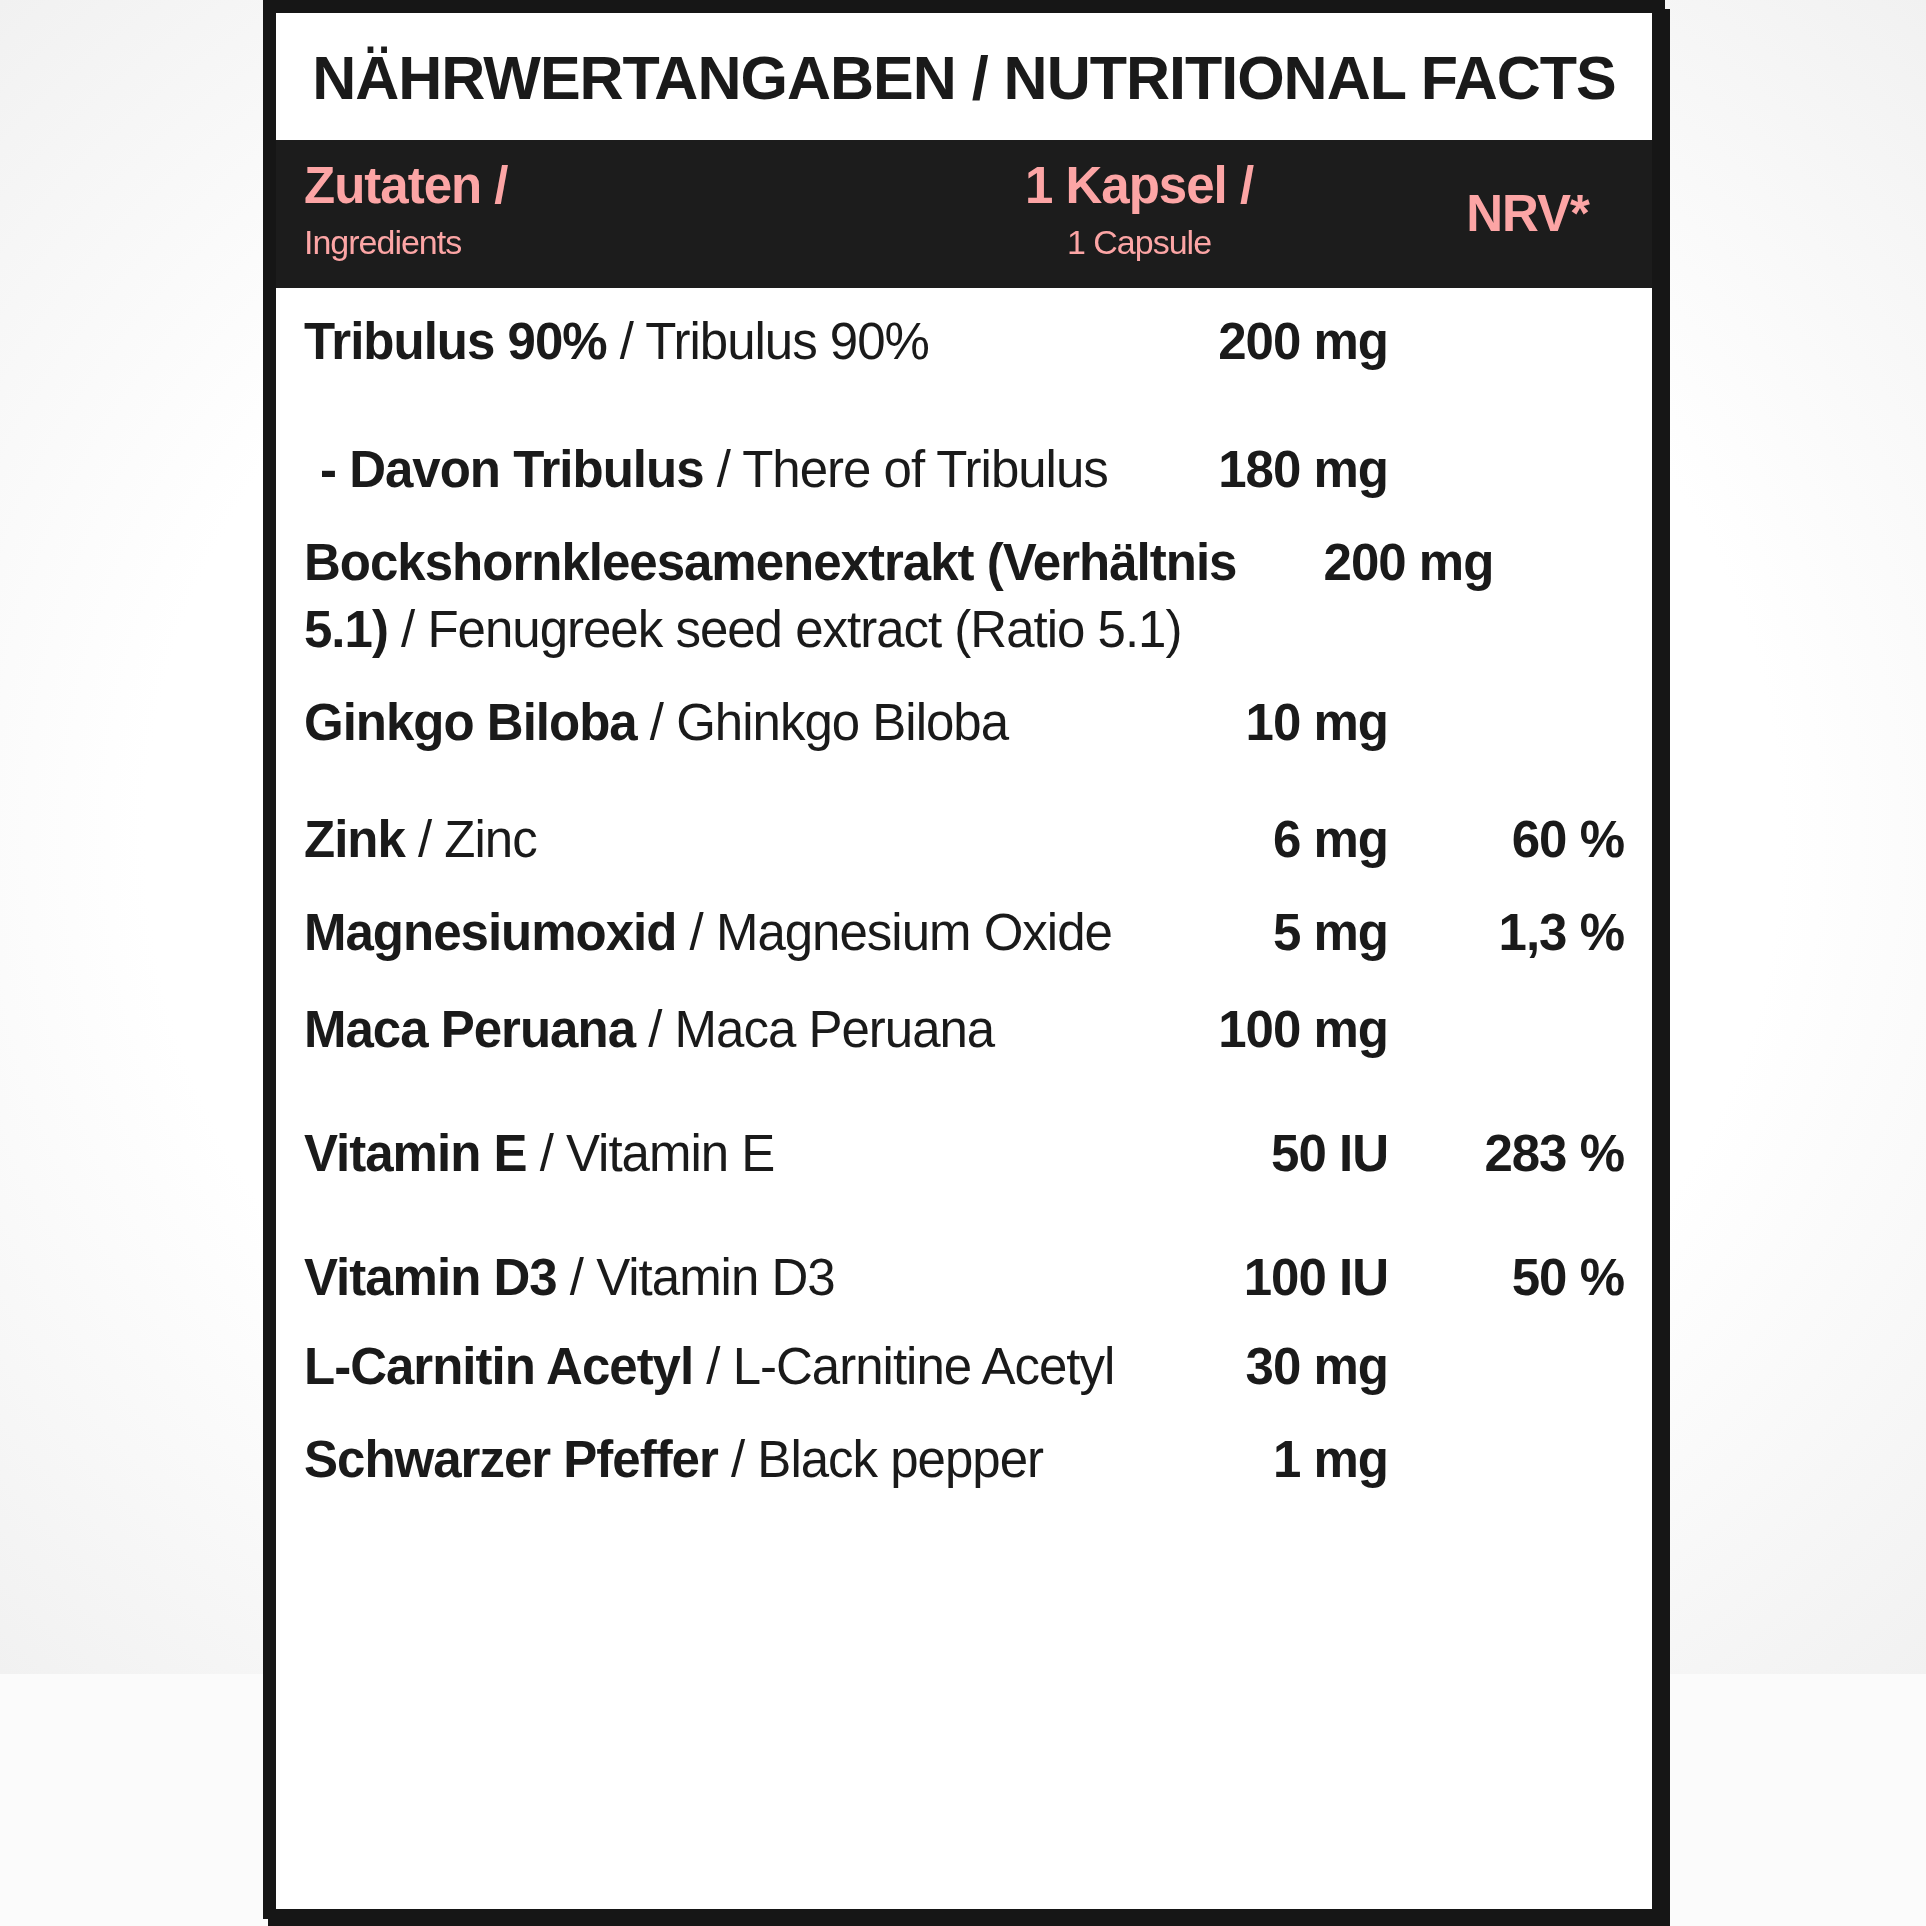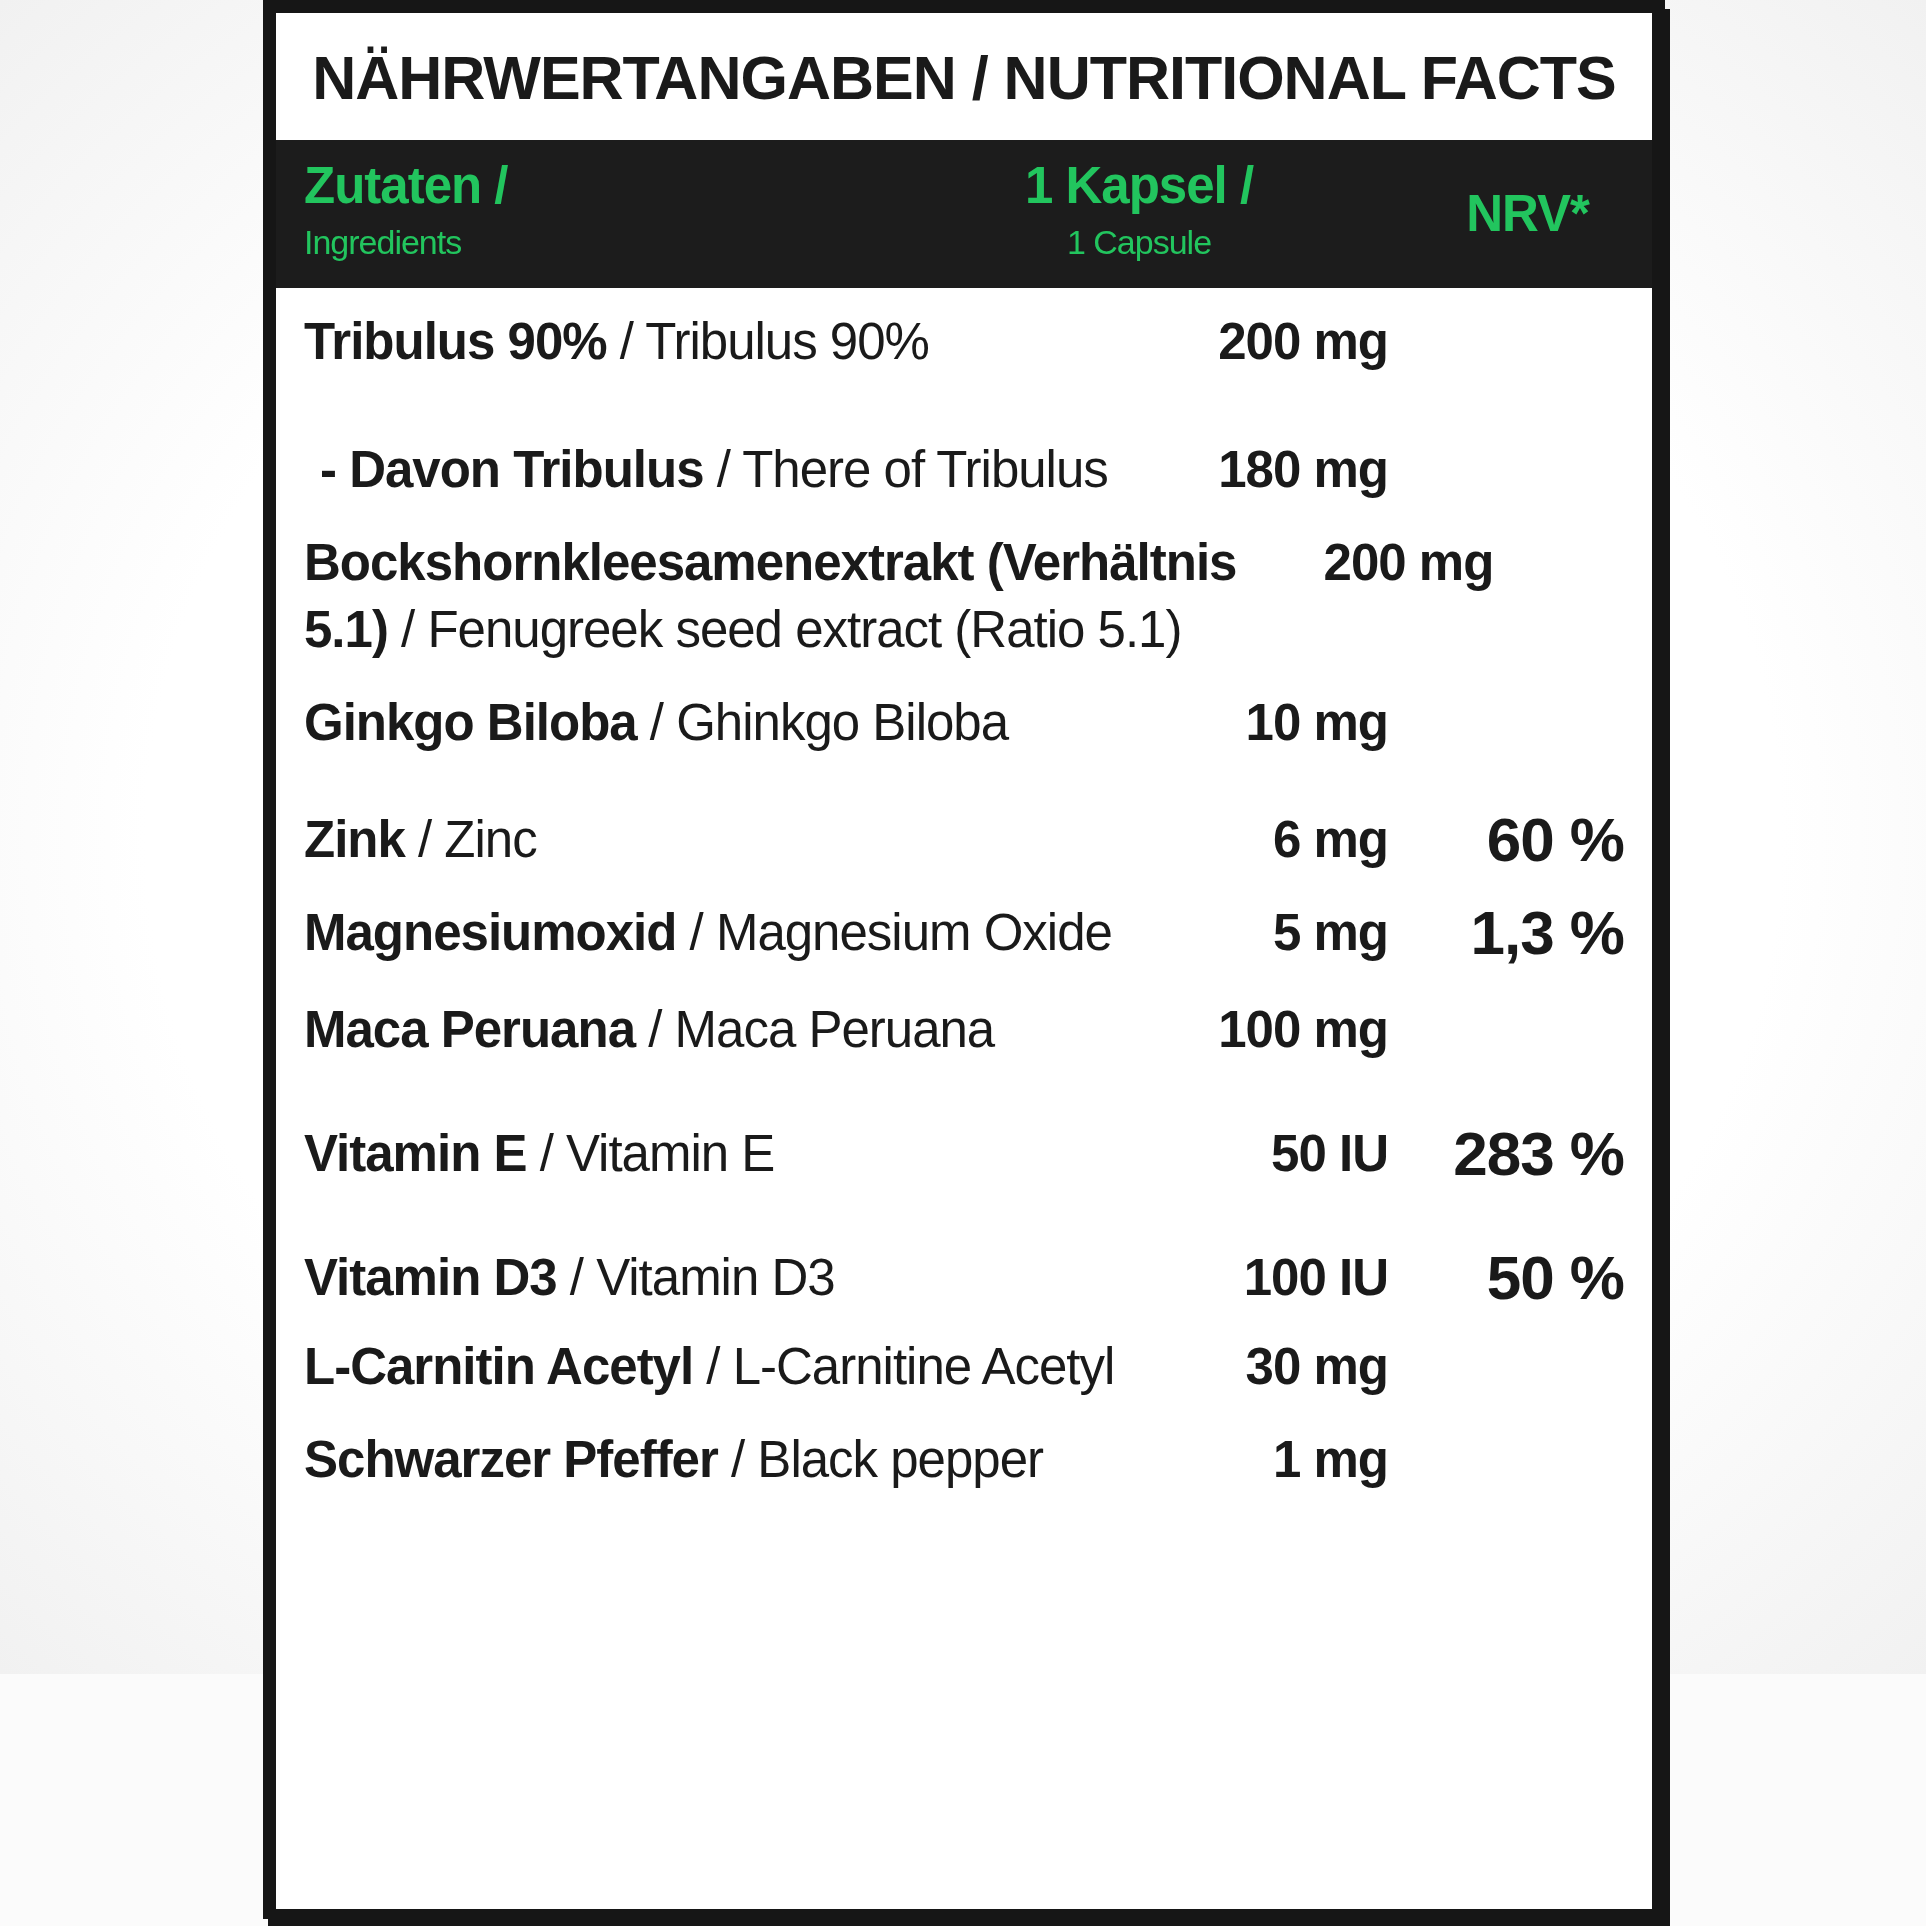--- a/index.html
+++ b/index.html
@@ -36,21 +36,21 @@
     text-align: center;
     font-weight: 700;
     font-size: 61px;
     letter-spacing: -1px;
     padding: 34px 10px 30px 10px;
     line-height: 63px;
     white-space: nowrap;
   }
   .header-row {
     background: #1c1c1c;
-    color: #22c55e;
+    color: #fca5a5;
     display: flex;
     align-items: stretch;
     padding: 16px 28px 18px 28px;
   }
   .hdr-ingredients { flex: 1 1 auto; }
   .hdr-line-bold { font-weight: 700; font-size: 51px; line-height: 59px; letter-spacing: -1px; }
   .hdr-line-reg  { font-weight: 400; font-size: 34px; line-height: 55px; letter-spacing: -1px; }
   .hdr-amount {
     width: 436px;
     text-align: center;
@@ -90,21 +90,21 @@
     font-weight: 700;
     font-size: 51px;
     line-height: 67px;
     letter-spacing: -1px;
     white-space: nowrap;
   }
   .nrv {
     width: 236px;
     text-align: right;
     font-weight: 700;
-    font-size: 62px;
+    font-size: 51px;
     line-height: 67px;
     letter-spacing: -1px;
     white-space: nowrap;
   }
   
   .rows .row:nth-child(1)  { margin-bottom: 61px; }
   .rows .row:nth-child(2)  { margin-bottom: 26px; }
   .rows .row:nth-child(2) .name { padding-left: 16px; }
   .rows .row:nth-child(3)  { margin-bottom: 26px; }
   .rows .row:nth-child(4)  { margin-bottom: 50px; }

